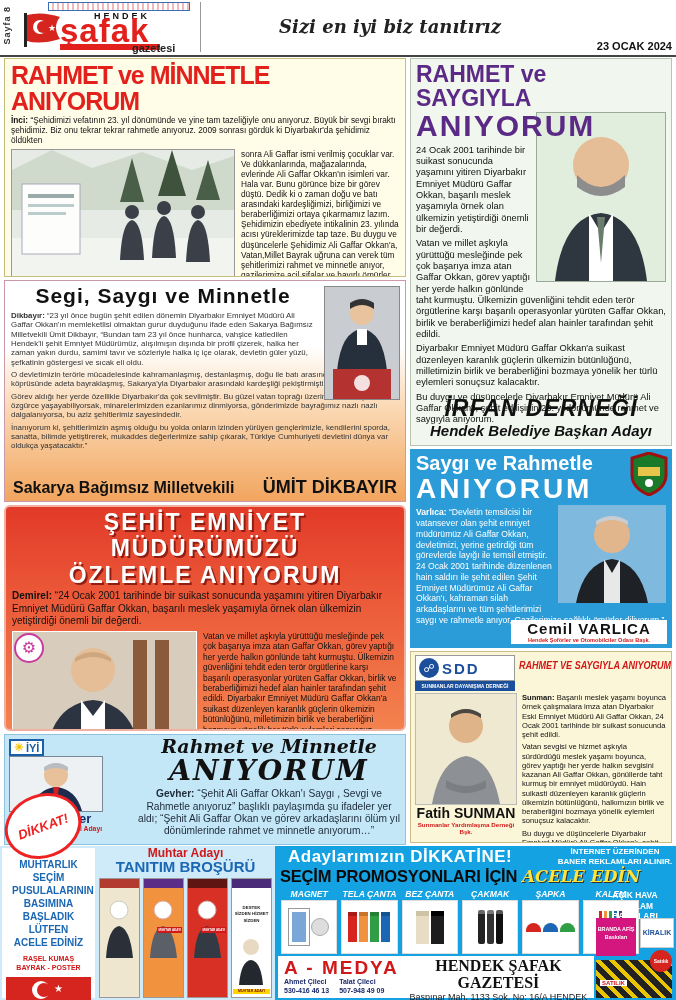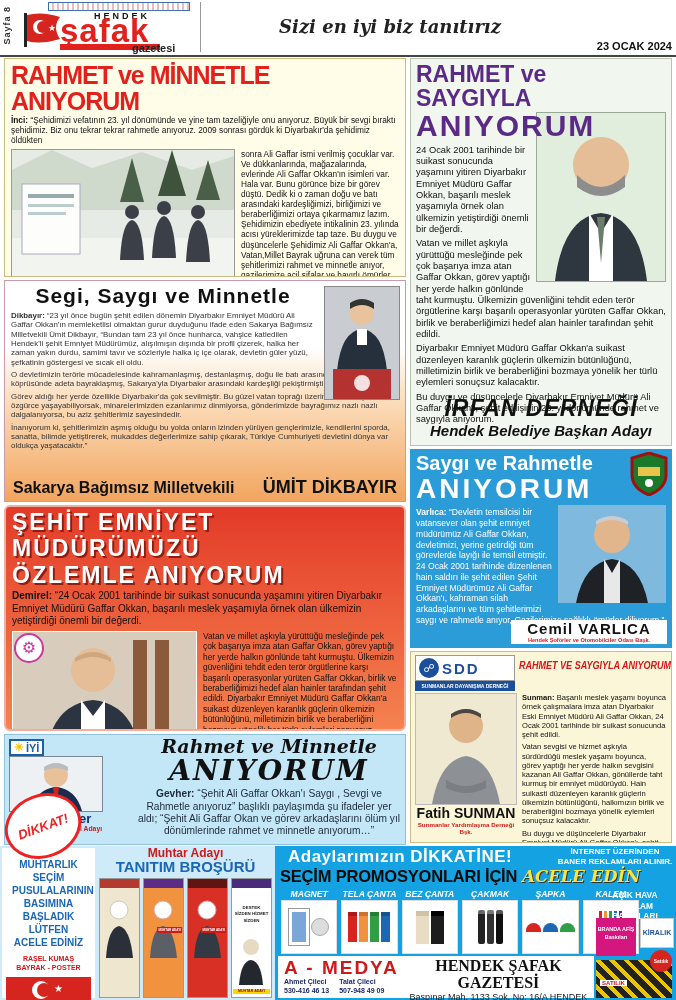--- a/index.html
+++ b/index.html
@@ -38,21 +38,21 @@
   #a2 .h1{font-size:21px;font-weight:900;text-align:center;margin-right:84px;letter-spacing:1px;}
   #a2 .h2{font-size:27px;font-weight:900;text-align:center;margin-right:84px;letter-spacing:3px;line-height:1;}
   #a2 .p1{font-size:7.9px;line-height:1.18;margin-right:84px;margin-top:3px;color:#333;}
   #a2 .px{font-size:7.9px;line-height:1.18;color:#333;}
   #a2 .sig{position:absolute;left:8px;right:8px;bottom:3px;display:flex;justify-content:space-between;align-items:baseline;margin-top:48px;}
   #a2 .sigt{font-size:16px;font-weight:900;}
   #a2 .sign{font-size:18px;font-weight:900;}
   
   #a3{left:4px;top:505px;width:402px;height:226px;border:2px solid #f0b0a0;border-radius:6px;padding:2px 6px;
       background:linear-gradient(180deg,#e23a28 0%,#ec5c3a 45%,#f4824f 100%);}
-  #a3 .h{font-size:23px;font-weight:900;color:#fff;text-align:left;letter-spacing:2px;
+  #a3 .h{font-size:23px;font-weight:900;color:#fff;text-align:center;letter-spacing:2px;
          text-shadow:2px 2px 0 #8f1d12;line-height:1.15;}
   #a3 .p1{font-size:10px;line-height:1.25;margin-top:2px;}
   #a3 .row{display:flex;gap:6px;}
   #a3 .pb{width:185px;flex:0 0 auto;text-align:center;position:relative;}
   #a3 .photo{width:183px;height:116px;border:1px solid #fff;}
   #a3 .gear{position:absolute;left:2px;top:2px;width:26px;height:26px;border-radius:50%;background:#fff;
             color:#c73a9e;font-size:16px;line-height:26px;border:2px solid #c73a9e;}
   #a3 .p2{flex:1;font-size:8.4px;line-height:1.24;}
   
   #a4{left:4px;top:734px;width:402px;height:111px;background:#c3e7f6;border:1px solid #8fc3dd;padding:2px 4px;display:flex;gap:8px;}

